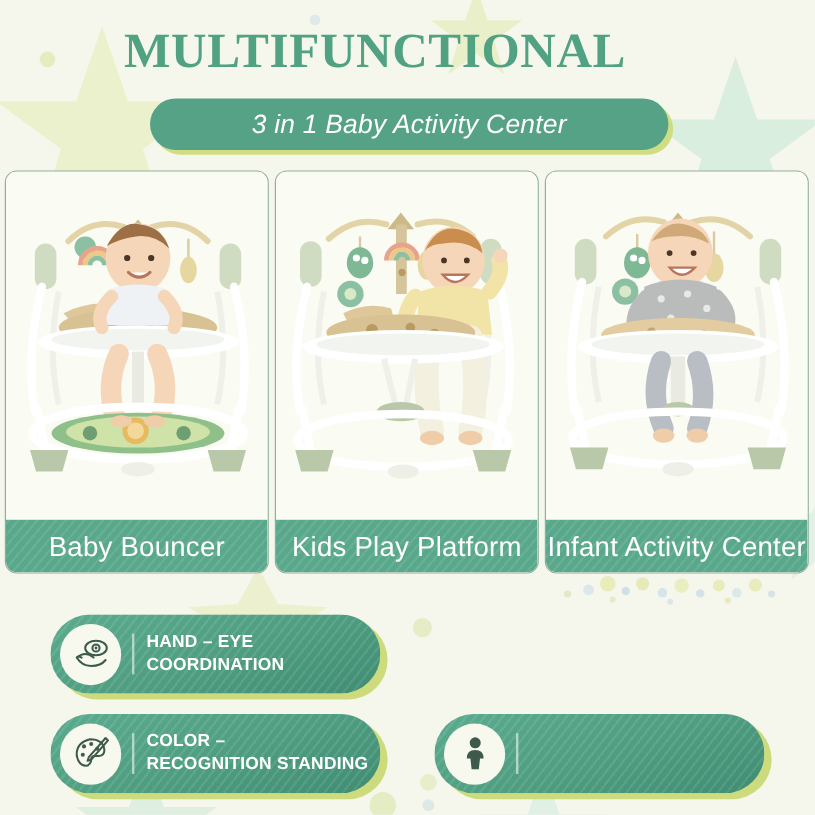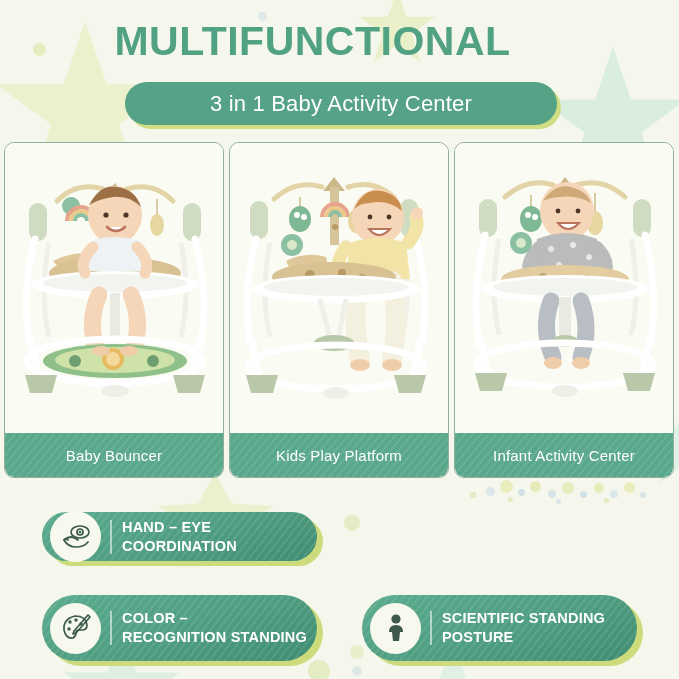--- a/index.html
+++ b/index.html
@@ -44,21 +44,21 @@
   .main-title {
     position: absolute;
     top: 18px;
     left: 0;
     width: 625px;
     text-align: center;
     font-size: 41px;
     font-weight: bold;
     letter-spacing: 0.5px;
     color: #51a183;
-    font-family: Liberation Sans, sans-serif;
+    font-family: Liberation Serif, serif;
   }
   .subtitle-wrap {
     position: absolute;
     top: 82px;
     left: 125px;
     width: 432px;
     height: 43px;
   }
   .subtitle-shadow {
     position: absolute;
@@ -73,20 +73,21 @@
     left: 0; top: 0;
     width: 432px; height: 43px;
     border-radius: 22px;
     background: #55a287;
     color: #ffffff;
     font-size: 22px;
     display: flex;
     align-items: center;
     justify-content: center;
     letter-spacing: 0.2px;
+    font-style: italic;
   }
 
   
   .panels {
     position: absolute;
     top: 142px;
     left: 4px;
     width: 671px;
     height: 336px;
     display: flex;
@@ -117,21 +118,21 @@
     height: 44px;
     background: #5aa88b;
     background-image: repeating-linear-gradient(
        -50deg,
        rgba(255,255,255,0.085) 0px,
        rgba(255,255,255,0.085) 2px,
        rgba(255,255,255,0) 2px,
        rgba(255,255,255,0) 6px);
     border-radius: 0 0 9px 9px;
     color: #ffffff;
-    font-size: 15px;
+    font-size: 23px;
     display: flex;
     align-items: center;
     justify-content: center;
     letter-spacing: 0.2px;
   }
 
   
   .features {
     position: absolute;
     top: 506px;
@@ -484,21 +485,21 @@
         <path d="M168 230 h32 l-5 18 h-22 z" fill="#b9c8a8"></path>
         <ellipse cx="110" cy="248" rx="13" ry="6" fill="#eef0e8"></ellipse>
       </svg>
     </div>
     <div class="caption">Infant Activity Center</div>
   </div>
 </div>
 
 <div class="features">
 
-  <div class="badge-slot" style="left:42px; top:6px; width:275px; height:49px;">
+  <div class="badge-slot" style="left:42px; top:6px; width:275px; height:66px;">
     <div class="badge-shadow"></div>
     <div class="badge">
       <div class="badge-icon">
         <svg width="34" height="34" viewBox="0 0 34 34">
           <path d="M9 20 Q6 18 5 20 Q9 27 17 27 Q25 27 29 22" fill="none" stroke="#3d5a4c" stroke-width="1.7" stroke-linecap="round" stroke-linejoin="round"></path>
           <path d="M5 20 Q12 14 19 20" fill="none" stroke="#3d5a4c" stroke-width="1.7" stroke-linecap="round"></path>
           <ellipse cx="21" cy="12" rx="9" ry="6" fill="none" stroke="#3d5a4c" stroke-width="1.7"></ellipse>
           <circle cx="21" cy="12" r="3" fill="none" stroke="#3d5a4c" stroke-width="1.7"></circle>
           <circle cx="21" cy="12" r="1.2" fill="#3d5a4c"></circle>
         </svg>
@@ -536,19 +537,15 @@
   <div class="badge-slot" style="left:362px; top:89px; width:275px; height:66px;">
     <div class="badge-shadow"></div>
     <div class="badge">
       <div class="badge-icon">
         <svg width="34" height="34" viewBox="0 0 34 34">
           <circle cx="17" cy="8" r="4.6" fill="#3d5a4c"></circle>
           <path d="M17 14 Q24 14 24 21 L21 21 L20 30 L14 30 L13 21 L10 21 Q10 14 17 14 Z" fill="#3d5a4c"></path>
         </svg>
       </div>
       <div class="badge-divider"></div>
-      <div class="badge-text">
-        <span>SCIENTIFIC STANDING</span>
-        <span>POSTURE</span>
-      </div>
     </div>
   </div>
 </div>
 
 </body></html>

